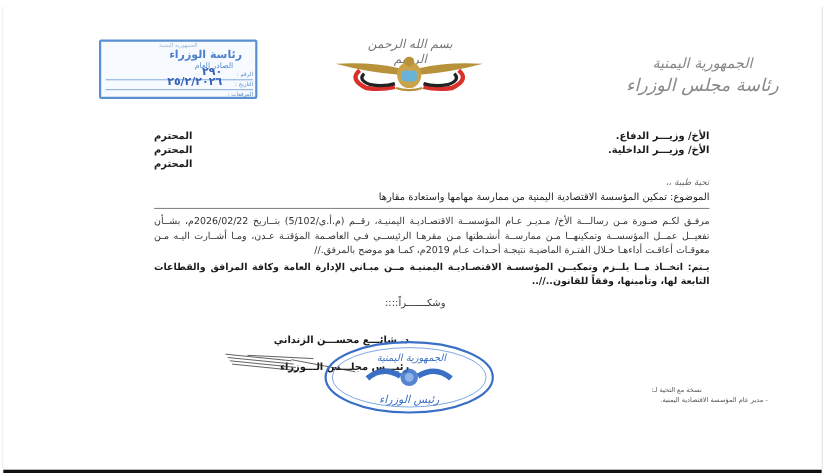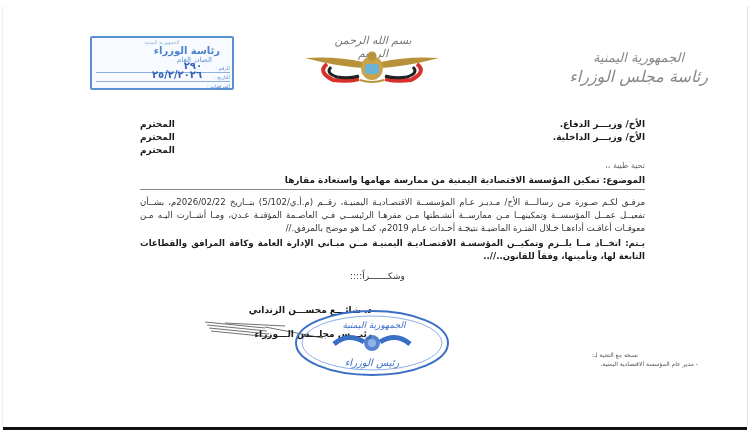--- a/index.html
+++ b/index.html
@@ -32,22 +32,22 @@
 
   
   .letterhead { position: absolute; right: 42px; top: 50px; text-align: center; direction: rtl; color: #888; font-family: "DejaVu Serif", serif; font-style: italic; }
   .letterhead .l1 { font-size: 13px; letter-spacing: 1px; }
   .letterhead .l2 { font-size: 16px; margin-top: 2px; }
 
   
   .doc { position: absolute; left: 140px; top: 118px; width: 505px; direction: rtl; font-size: 9px; line-height: 12.5px; }
   .addr { position: relative; height: 13px; font-weight: bold; }
   .addr .honor { position: absolute; left: 0; top: 0; font-weight: bold; }
-  .greet { color: #666; font-size: 8px; margin-top: 3px; height: 13px; }
-  .subject { font-weight: bold; border-bottom: 1px solid #888; padding-bottom: 2px; margin-top: 1px; font-size: 9px; }
+  .greet { color: #666; font-size: 8px; margin-top: 3px; height: 13px; font-style: italic; }
+  .subject { font-weight: normal; border-bottom: 1px solid #888; padding-bottom: 2px; margin-top: 1px; font-size: 9px; }
   .para { margin-top: 6px; text-align: justify; text-align-last: right; color: #333; font-size: 8.6px; line-height: 13px; }
   .decision { margin-top: 2px; font-weight: bold; text-align: justify; font-size: 8.6px; line-height: 13px; }
   .thanks { text-align: center; margin-top: 7px; font-size: 9px; color: #333; padding-right: 30px; }
 
   
   .sig { position: absolute; left: 200px; top: 305px; direction: rtl; font-weight: bold; font-size: 9px; }
   .sig .name { position: absolute; right: 0; top: 0; white-space: nowrap; }
   .sig .role { position: absolute; right: 0; top: 24px; white-space: nowrap; letter-spacing: 1px; }
   .sig-scribble { position: absolute; left: 195px; top: 318px; width: 130px; height: 22px; }
 

